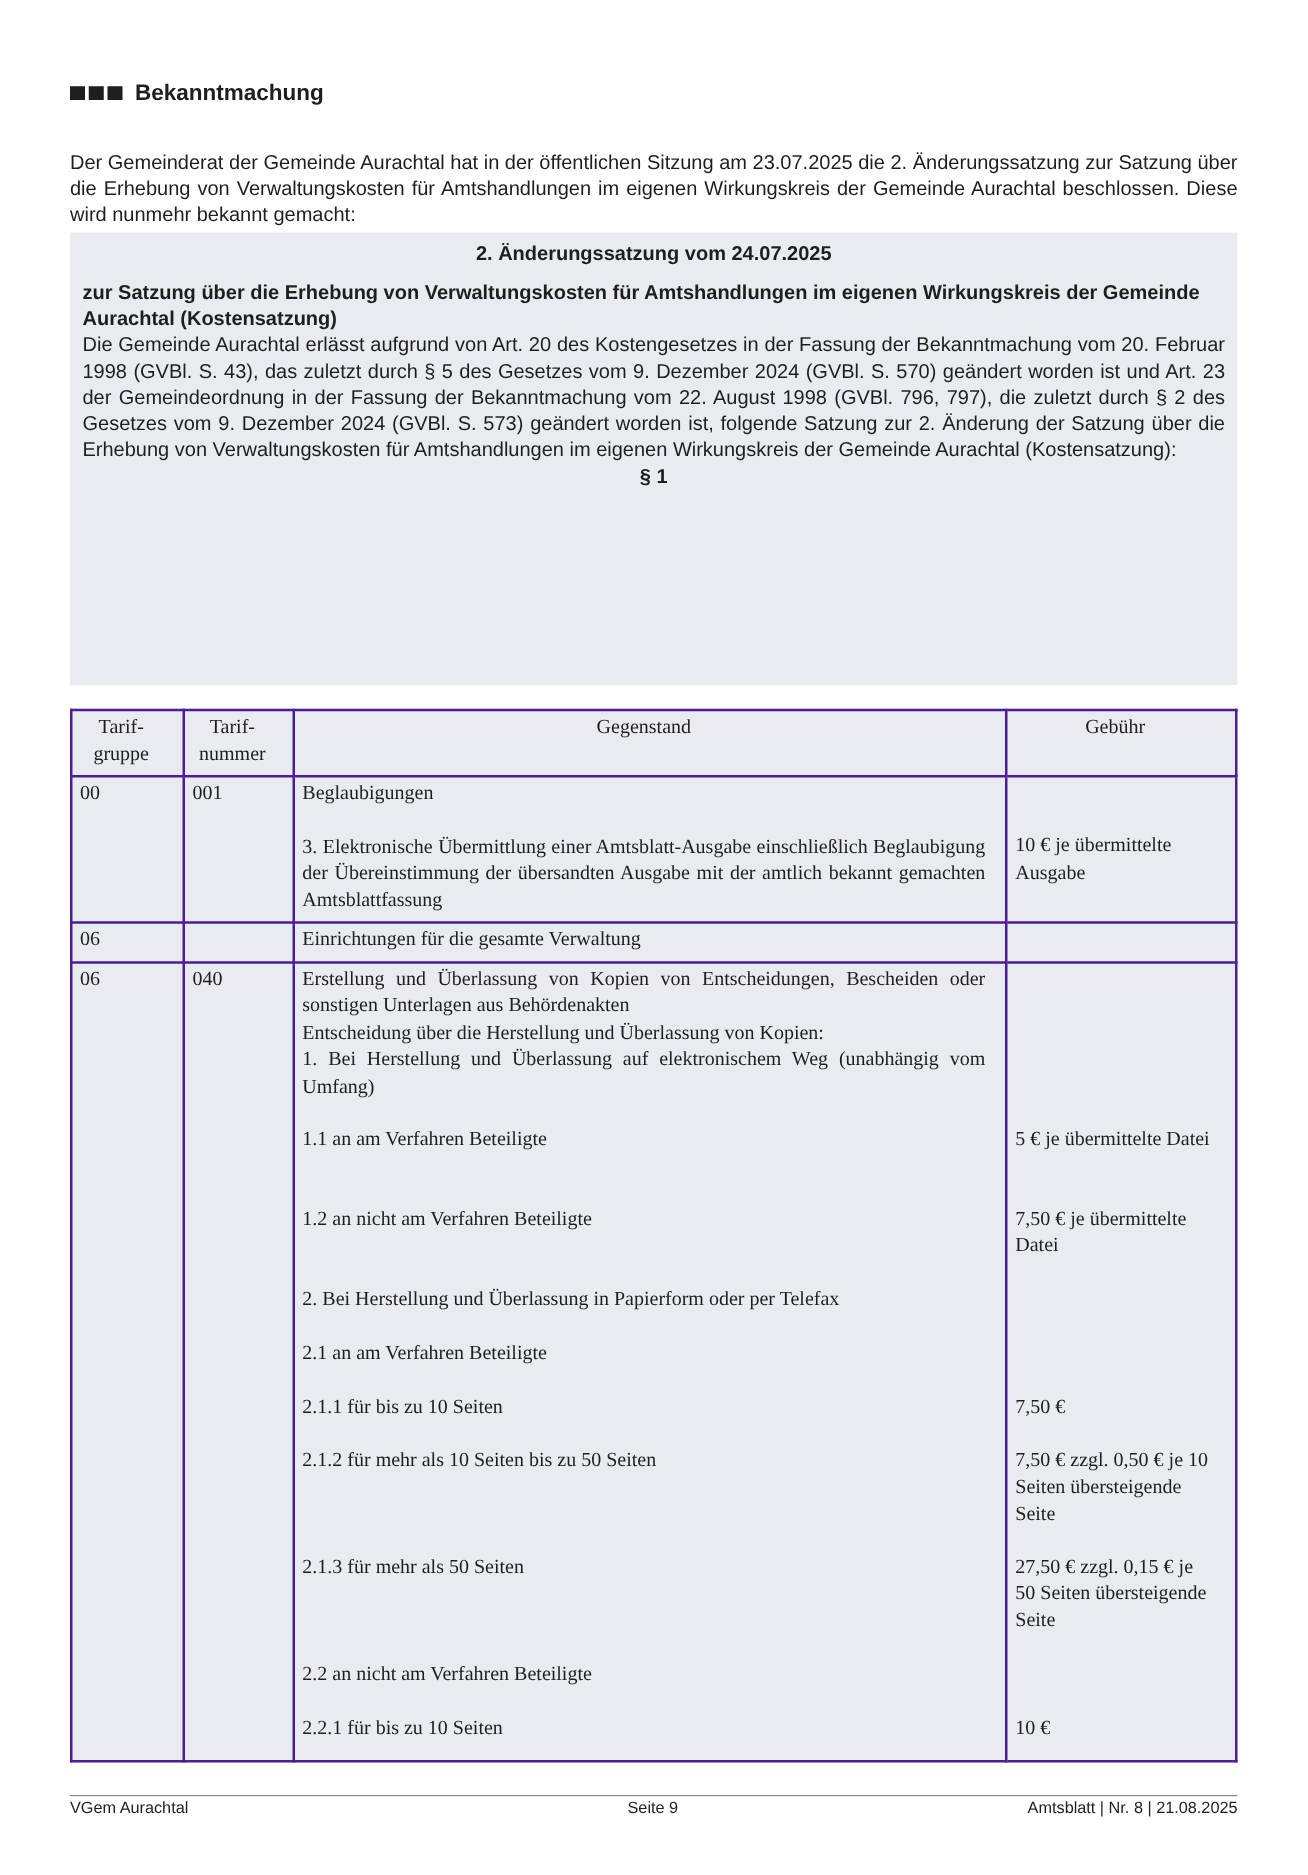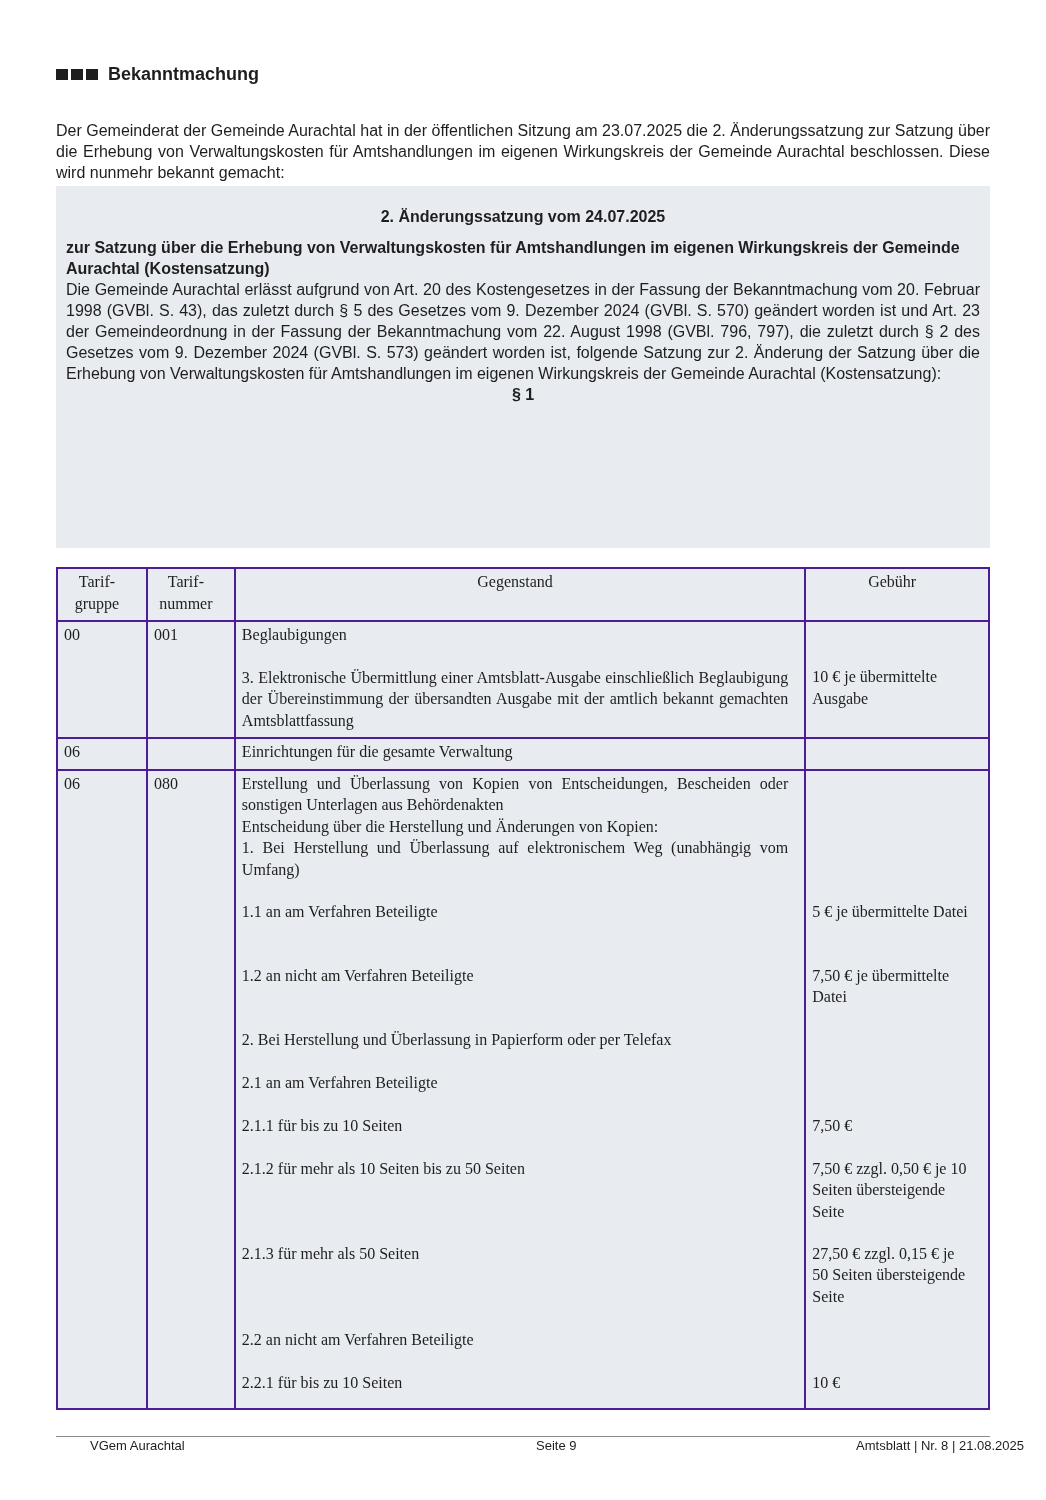--- a/index.html
+++ b/index.html
@@ -13,21 +13,21 @@
     font-size: 18px; font-weight: bold;
   }
   .squares { display: flex; gap: 3px; }
   .squares span { display: block; width: 12px; height: 11px; background: #1e1e1e; }
   .intro {
     position: absolute; left: 56px; top: 120px; width: 934px;
     font-size: 16px; line-height: 21px; text-align: justify;
   }
   .box {
     position: absolute; left: 56px; top: 186px; width: 934px; height: 362px;
-    background: #e8ecf0; box-sizing: border-box; padding: 20px 10px 0 10px;
+    background: #e8ecf0; box-sizing: border-box; padding: 7px 10px 0 10px;
     font-size: 16px; line-height: 21px;
   }
   .box .title1 { text-align: center; font-weight: bold; margin-top: 0; }
   .box .title2 { font-weight: bold; margin-top: 10px; }
   .box .para { text-align: justify; }
   .box .para-center { text-align: center; font-weight: bold; }
   .box .p2 { margin-top: 22px; }
   .box .p3 { margin-top: 22px; }
 
   table.tarif {
@@ -44,21 +44,21 @@
   .col2 { width: 88px; }
   .col3 { width: 572px; }
   .col4 { width: 184px; }
   .just { text-align: justify; }
   .gap { height: 21px; }
   .footer-line {
     position: absolute; left: 56px; top: 1436px; width: 934px; height: 1px; background: #8a8a8a;
   }
   .footer {
     position: absolute; left: 56px; top: 1438px; width: 934px;
-    display: flex; justify-content: space-between; font-size: 13px; color: #1e1e1e; margin-left: 34px;
+    display: flex; justify-content: space-between; font-size: 13px; color: #1e1e1e;
   }
   .footer .center { position: absolute; left: 446px; }
 </style>
 </head>
 <body>
 
 <div class="heading">
   <div class="squares">
       <span></span>
       <span></span>
@@ -107,24 +107,24 @@
       </td>
     </tr>
     <tr>
       <td>06</td>
       <td></td>
       <td>Einrichtungen für die gesamte Verwaltung</td>
       <td></td>
     </tr>
     <tr>
       <td>06</td>
-      <td>080</td>
+      <td>040</td>
       <td>
         <div class="just">Erstellung und Überlassung von Kopien von Entscheidungen, Bescheiden oder sonstigen Unterlagen aus Behördenakten</div>
-        <div>Entscheidung über die Herstellung und Änderungen von Kopien:</div>
+        <div>Entscheidung über die Herstellung und Überlassung von Kopien:</div>
         <div class="just">1. Bei Herstellung und Überlassung auf elektronischem Weg (unabhängig vom Umfang)</div>
         <div class="gap"></div>
         <div style="height:64px">1.1 an am Verfahren Beteiligte</div>
         <div style="height:64px">1.2 an nicht am Verfahren Beteiligte</div>
         <div style="height:43px">2. Bei Herstellung und Überlassung in Papierform oder per Telefax</div>
         <div style="height:43px">2.1 an am Verfahren Beteiligte</div>
         <div style="height:43px">2.1.1 für bis zu 10 Seiten</div>
         <div style="height:85px">2.1.2 für mehr als 10 Seiten bis zu 50 Seiten</div>
         <div style="height:86px">2.1.3 für mehr als 50 Seiten</div>
         <div style="height:43px">2.2 an nicht am Verfahren Beteiligte</div>

